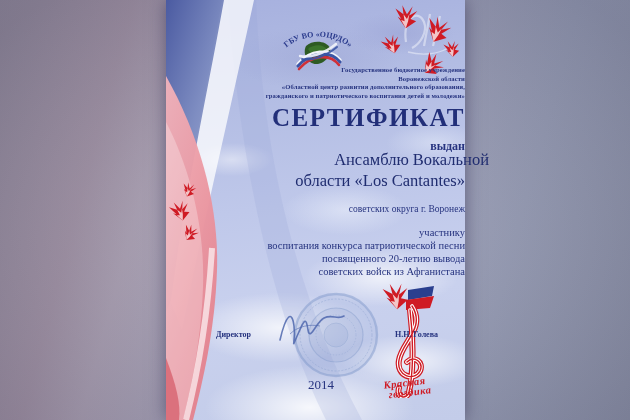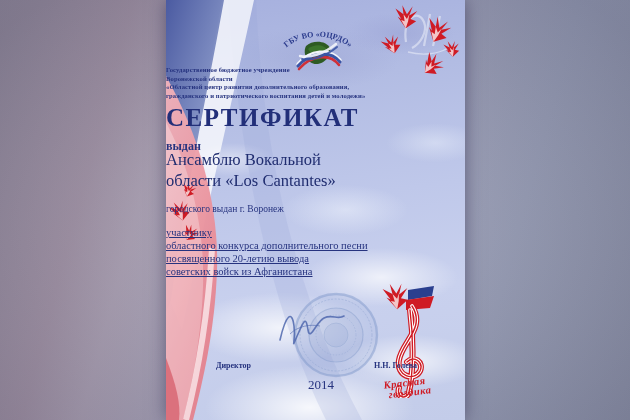--- a/index.html
+++ b/index.html
@@ -19,30 +19,30 @@
       radial-gradient(60px 24px at 22% 38%, rgba(255,255,255,.45), transparent 70%),
       radial-gradient(90px 36px at 60% 50%, rgba(242,246,253,.5), transparent 70%),
       radial-gradient(110px 42px at 72% 66%, rgba(255,255,255,.7), transparent 70%),
       radial-gradient(130px 50px at 38% 78%, rgba(255,255,255,.75), transparent 70%),
       radial-gradient(100px 38px at 82% 86%, rgba(255,255,255,.7), transparent 70%),
       radial-gradient(150px 60px at 48% 97%, rgba(255,255,255,.85), transparent 70%),
       radial-gradient(70px 28px at 90% 34%, rgba(232,238,250,.5), transparent 70%),
       linear-gradient(172deg,#a6b0de 0%,#b2bce3 22%,#bfc8ea 48%,#c9d1ee 70%,#c3cce9 100%);
   }
   .abs{position:absolute;}
-  .ctext{color:#26337f;text-align:left;width:100%;left:0;}
+  .ctext{color:#26337f;text-align:right;width:100%;left:0;}
   .inst{font-size:6.6px;font-weight:bold;line-height:8.6px;letter-spacing:.1px;}
   .title{font-size:25px;font-weight:bold;letter-spacing:1.5px;color:#222f79;}
   .issued{font-size:12px;font-weight:bold;}
   .recip-big{font-size:16.5px;color:#202d70;}
   .recip-sm1{font-size:9px;font-weight:bold;}
   .recip-sm2{font-size:9.5px;}
-  .award{font-size:10.5px;line-height:13px;text-decoration:underline;}
+  .award{font-size:10.5px;line-height:13px;}
   .award-strong{font-size:13px;font-weight:bold;line-height:16px;}
-  .sig-label{font-size:8px;font-weight:bold;color:#26337f;margin-top:31px;}
+  .sig-label{font-size:8px;font-weight:bold;color:#26337f;}
   .city{font-size:18px;color:#222f79;letter-spacing:.5px;}
   .year{font-size:13px;color:#26337f;margin-top:-2px;}
   .script-logo{
     font-size:10.5px;line-height:10px;color:#cf1b24;font-style:italic;
     transform:rotate(-7deg);font-weight:bold;letter-spacing:.5px;text-align:left;
   }
 </style>
 </head>
 <body>
 
@@ -125,27 +125,27 @@
     <div>Государственное бюджетное учреждение</div>
     <div>Воронежской области</div>
     <div>«Областной центр развития дополнительного образования,</div>
     <div>гражданского и патриотического воспитания детей и молодежи»</div>
   </div>
 
   <div class="abs ctext title" style="top:104px;">СЕРТИФИКАТ</div>
 
   <div class="abs ctext issued" style="top:139px;">выдан</div>
 
-  <div class="abs ctext recip-big" style="top:150px;">Ансамблю Вокальной</div>
+  <div class="abs ctext recip-big" style="top:150px;margin-left:24px;">Ансамблю Вокальной</div>
   <div class="abs ctext recip-big" style="top:171px;">области «Los Cantantes»</div>
-  <div class="abs ctext recip-sm2" style="top:204px;">городского выдан г. Воронеж</div>
+  <div class="abs ctext recip-sm2" style="top:204px;">советских округа г. Воронеж</div>
 
   <div class="abs ctext award" style="top:226px;">
     <div>участнику</div>
-    <div>областного конкурса дополнительного песни</div>
+    <div>воспитания конкурса патриотической песни</div>
     <div>посвященного 20-летию вывода</div>
     <div>советских войск из Афганистана</div>
   </div>
 
   <svg class="abs" style="left:126px;top:291px;width:88px;height:88px;" viewBox="0 0 88 88" opacity="0.8">
     <circle cx="44" cy="44" r="41" fill="rgba(127,152,201,0.16)" stroke="#7f98c9" stroke-width="2.4" stroke-opacity="0.6"></circle>
     <circle cx="44" cy="44" r="36" fill="none" stroke="#8aa0cd" stroke-width="1" stroke-opacity="0.55" stroke-dasharray="2 1.5"></circle>
     <circle cx="44" cy="44" r="27" fill="rgba(127,152,201,0.14)" stroke="#7f98c9" stroke-width="1.2" stroke-opacity="0.55"></circle>
     <circle cx="44" cy="44" r="20" fill="none" stroke="#8aa0cd" stroke-width="1" stroke-opacity="0.5" stroke-dasharray="1.5 1.5"></circle>
     <circle cx="44" cy="44" r="12" fill="rgba(127,152,201,0.2)" stroke-opacity="0.4" stroke="#7f98c9"></circle>
@@ -162,21 +162,21 @@
     <polygon points="34,20 62,16 58,28 34,30" fill="#cf1b24"></polygon>
     <g fill="none" stroke-linecap="round">
       <path id="clefP" d="M40,26 C54,48 30,62 27,80 C24,96 42,102 48,91 C52,82 42,75 35,82 M38,30 C42,62 41,96 37,112 C35,120 24,118 27,108"></path>
       <use href="#clefP" stroke="#cf1b24" stroke-width="6"></use>
       <use href="#clefP" stroke="#ffffff" stroke-width="3.6"></use>
       <use href="#clefP" stroke="#cf1b24" stroke-width="1.4"></use>
     </g>
   </svg>
 
   <div class="abs sig-label" style="left:50px;top:330px;">Директор</div>
-  <div class="abs sig-label" style="left:208px;top:330px;width:72px;text-align:left;">Н.Н. Голева</div>
+  <div class="abs sig-label" style="left:200px;top:330px;width:72px;text-align:right;">Н.Н. Голева</div>
 
   <div class="abs script-logo" style="left:218px;top:378px;">
     <div>Красная</div>
     <div style="margin-left:4px;">гвоздика</div>
   </div>
 
   <div class="abs" style="left:95px;top:379px;width:120px;text-align:center;">
     <div class="year">2014</div>
   </div>
 

